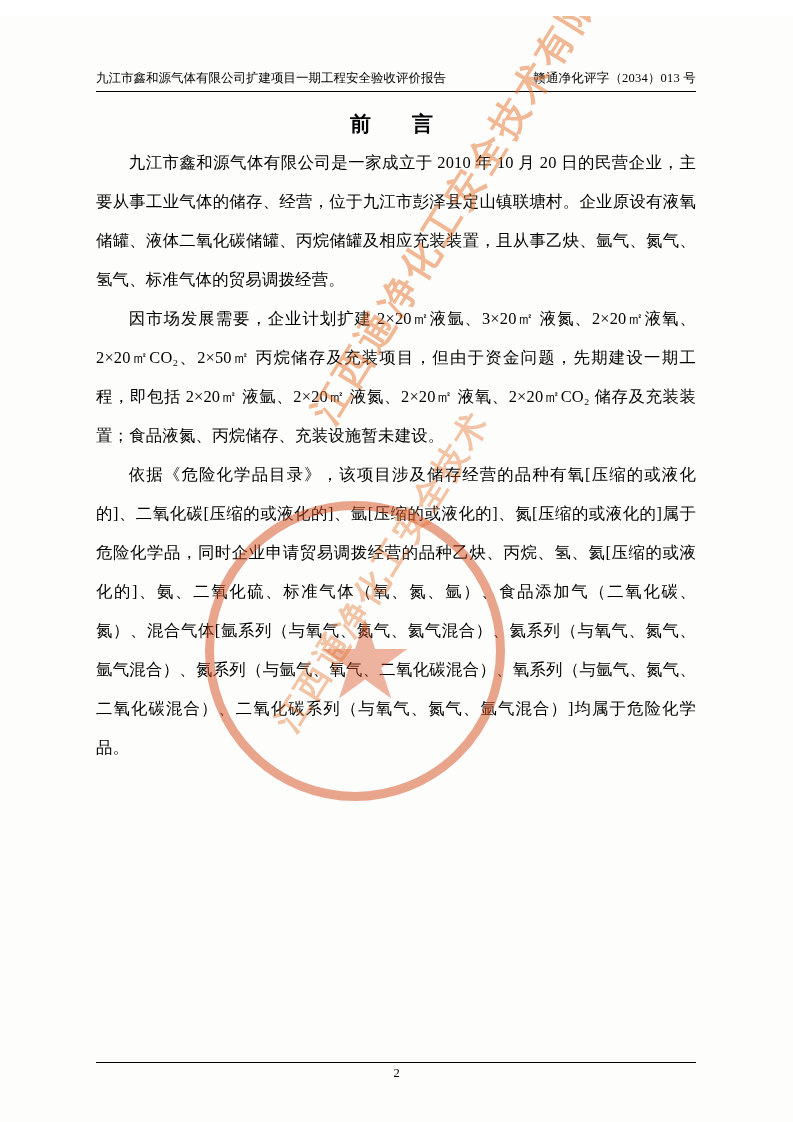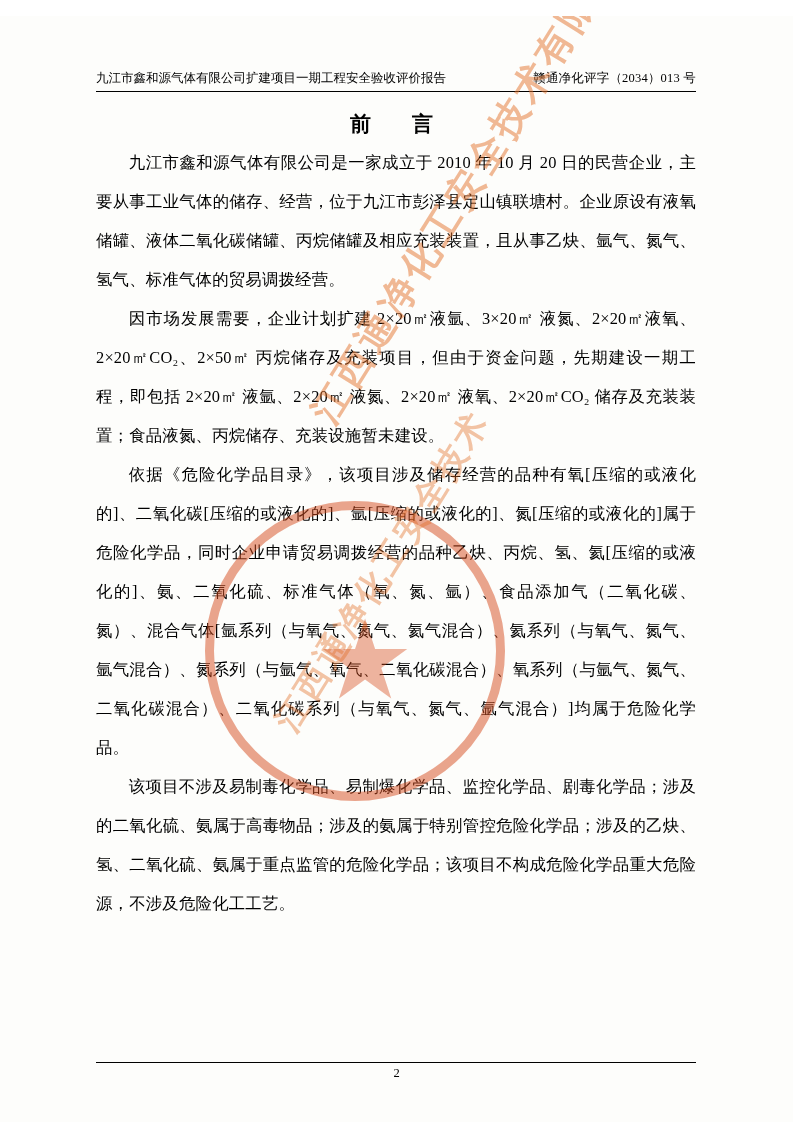--- a/index.html
+++ b/index.html
@@ -161,21 +161,20 @@
     <span class="header-left">九江市鑫和源气体有限公司扩建项目一期工程安全验收评价报告</span>
     <span class="header-right">赣通净化评字（2034）013 号</span>
   </div>
 
   <div class="doc-title">前　言</div>
 
   <div class="body-text">
     <p>九江市鑫和源气体有限公司是一家成立于 2010 年 10 月 20 日的民营企业，主要从事工业气体的储存、经营，位于九江市彭泽县定山镇联塘村。企业原设有液氧储罐、液体二氧化碳储罐、丙烷储罐及相应充装装置，且从事乙炔、氩气、氮气、氢气、标准气体的贸易调拨经营。</p>
     <p>因市场发展需要，企业计划扩建 2×20㎡液氩、3×20㎡ 液氮、2×20㎡液氧、2×20㎡CO₂、2×50㎡ 丙烷储存及充装项目，但由于资金问题，先期建设一期工程，即包括 2×20㎡ 液氩、2×20㎡ 液氮、2×20㎡ 液氧、2×20㎡CO₂ 储存及充装装置；食品液氮、丙烷储存、充装设施暂未建设。</p>
     <p>依据《危险化学品目录》，该项目涉及储存经营的品种有氧[压缩的或液化的]、二氧化碳[压缩的或液化的]、氩[压缩的或液化的]、氮[压缩的或液化的]属于危险化学品，同时企业申请贸易调拨经营的品种乙炔、丙烷、氢、氦[压缩的或液化的]、氨、二氧化硫、标准气体（氧、氮、氩）、食品添加气（二氧化碳、氮）、混合气体[氩系列（与氧气、氮气、氦气混合）、氦系列（与氧气、氮气、氩气混合）、氮系列（与氩气、氧气、二氧化碳混合）、氧系列（与氩气、氮气、二氧化碳混合）、二氧化碳系列（与氧气、氮气、氩气混合）]均属于危险化学品。</p>
-    <p>该项目不涉及易制毒化学品、易制爆化学品、监控化学品、剧毒化学品；涉及的二氧化硫、氨属于高毒物品；涉及的氨属于特别管控危险化学品；涉及的乙炔、氢、二氧化硫、氨属于重点监管的危险化学品；该项目不构成危险化学品重大危险源，不涉及危险化工工艺。</p>
   </div>
 
   <div class="stamp">
     <div class="stamp-ring"></div>
     <div class="stamp-star">★</div>
   </div>
   <div class="stamp-diag">江西通净化工安全技术有限公司</div>
   <div class="stamp-diag2">江西通净化工安全技术</div>
 
   <div class="footer"></div>

